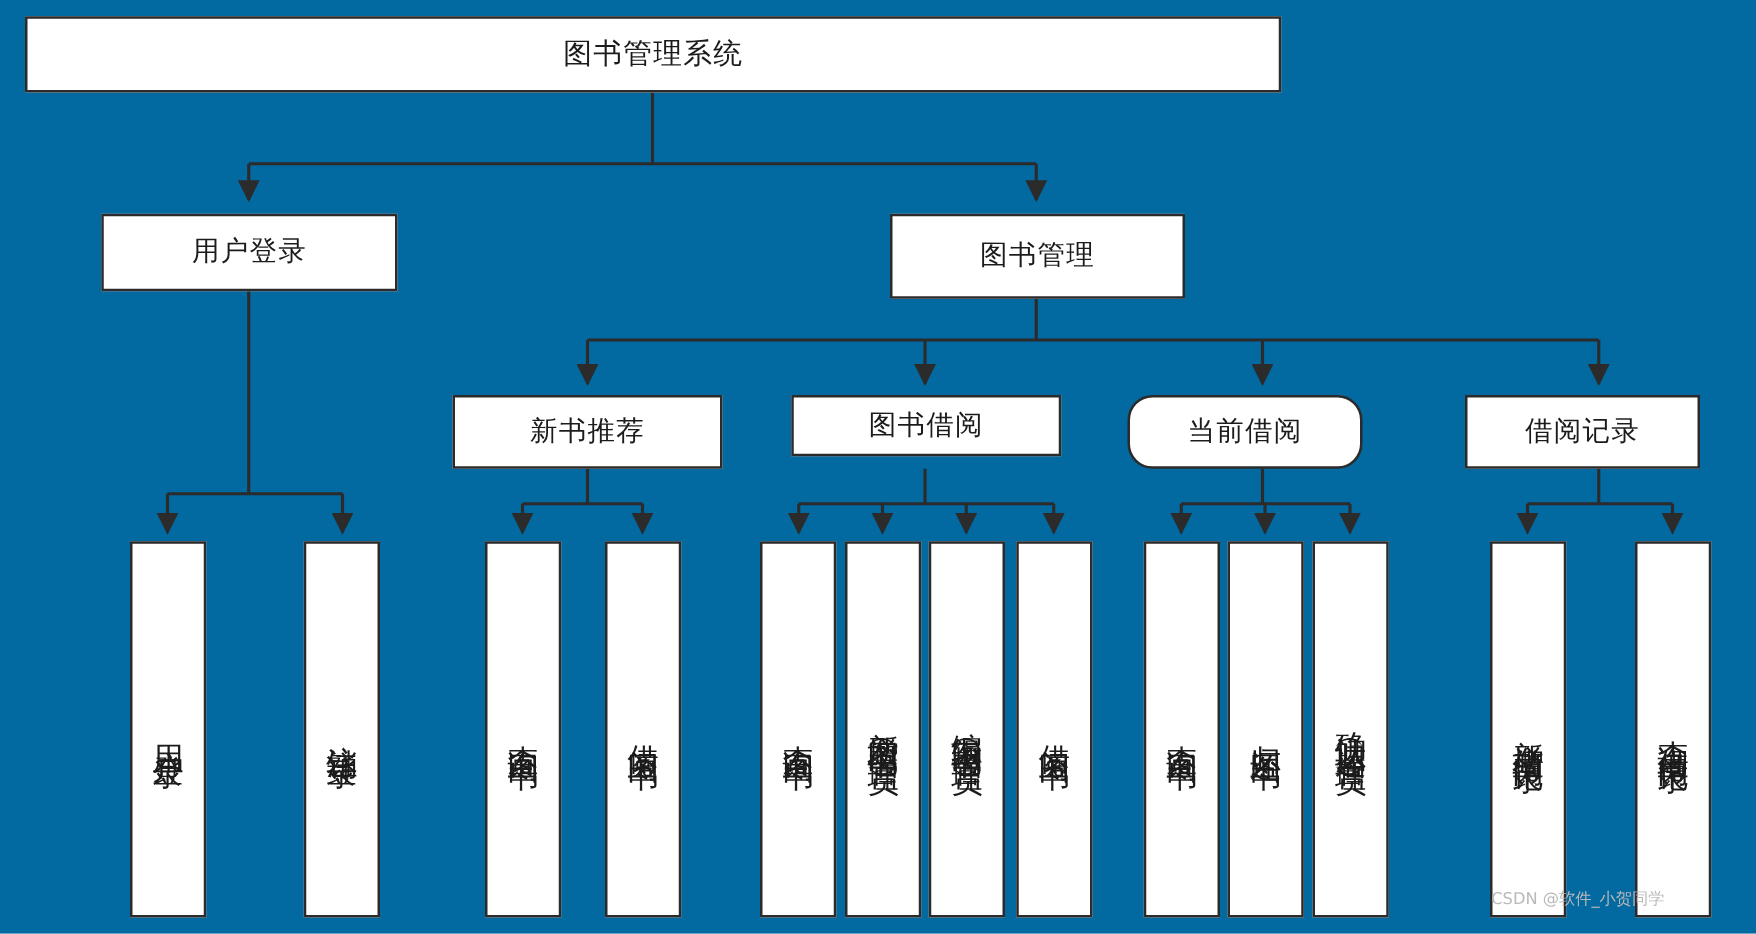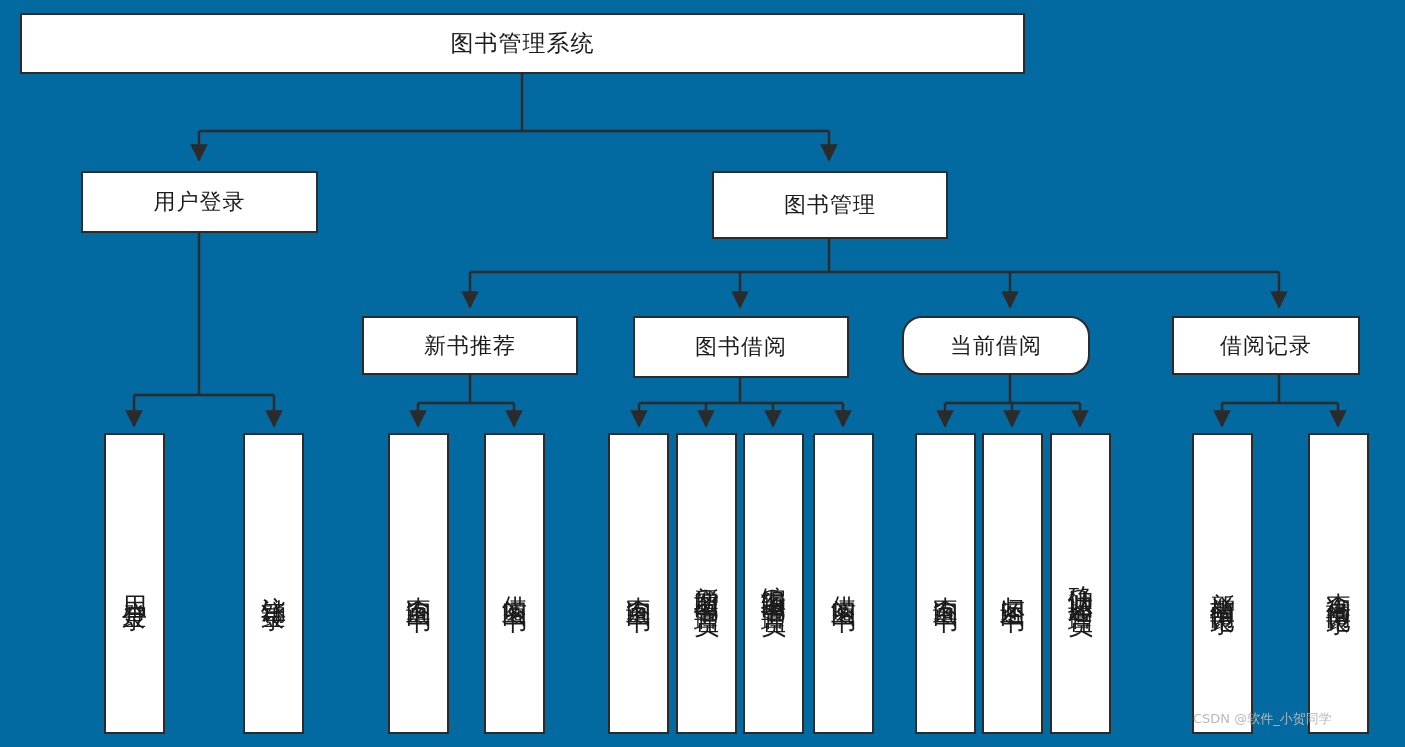--- a/index.html
+++ b/index.html
@@ -137,21 +137,21 @@
   <div class="node h" style="left:81px; top:171px; width:237px; height:62px;">
     <span class="label">用户登录</span>
   </div>
   <div class="node h" style="left:712px; top:171px; width:236px; height:68px;">
     <span class="label">图书管理</span>
   </div>
 
   <div class="node h" style="left:362px; top:316px; width:216px; height:59px;">
     <span class="label">新书推荐</span>
   </div>
-  <div class="node h" style="left:633px; top:316px; width:216px; height:62px;">
+  <div class="node h" style="left:633px; top:316px; width:216px; height:49px;">
     <span class="label">图书借阅</span>
   </div>
   <div class="node h" style="left:902px; top:316px; width:188px; height:59px;border-radius:20px;">
     <span class="label">当前借阅</span>
   </div>
   <div class="node h" style="left:1172px; top:316px; width:188px; height:59px;">
     <span class="label">借阅记录</span>
   </div>
 
   <div class="node v" style="left:104px; top:433px; width:61px; height:301px;">

